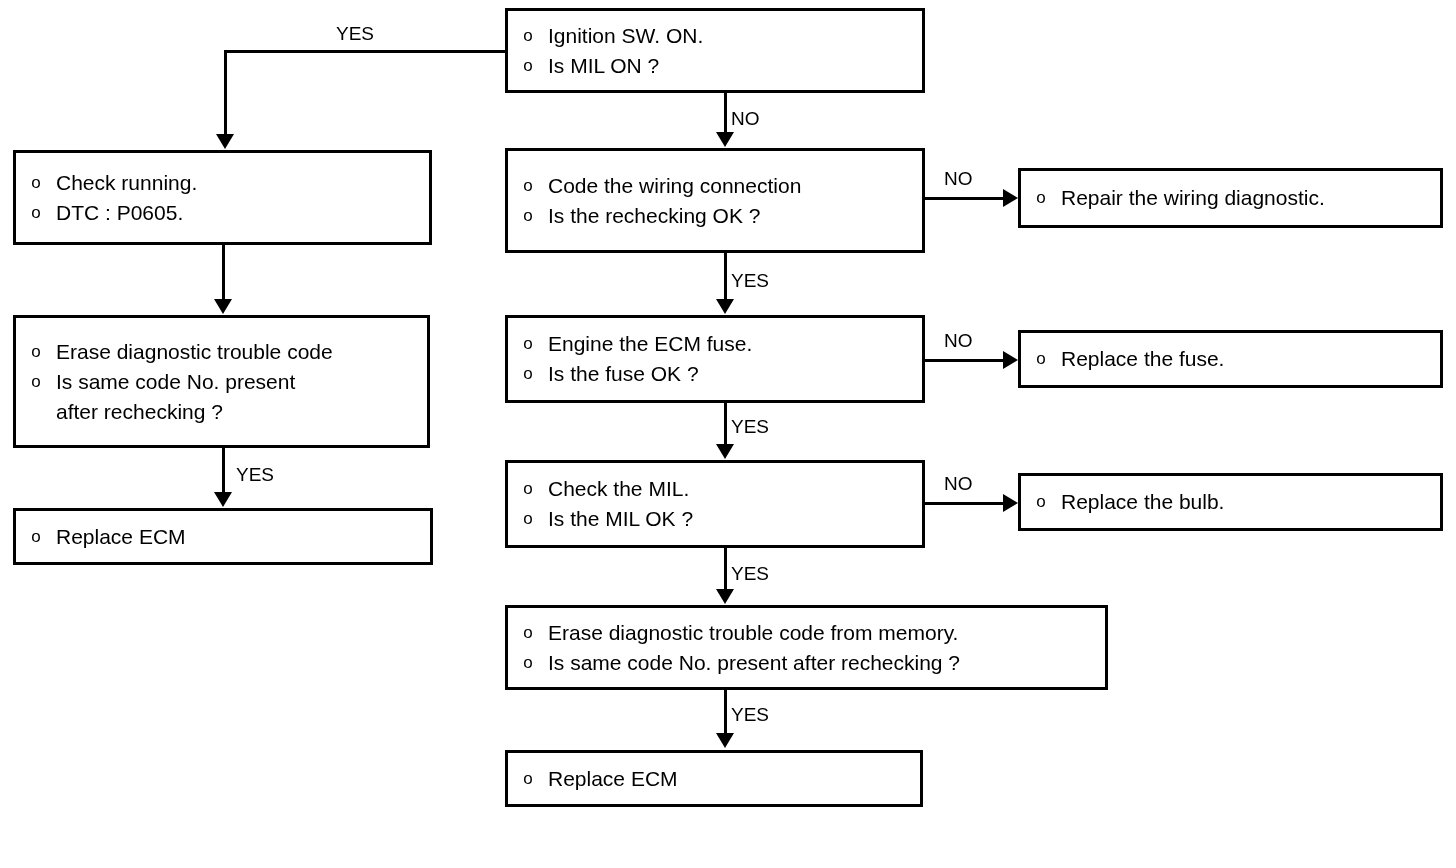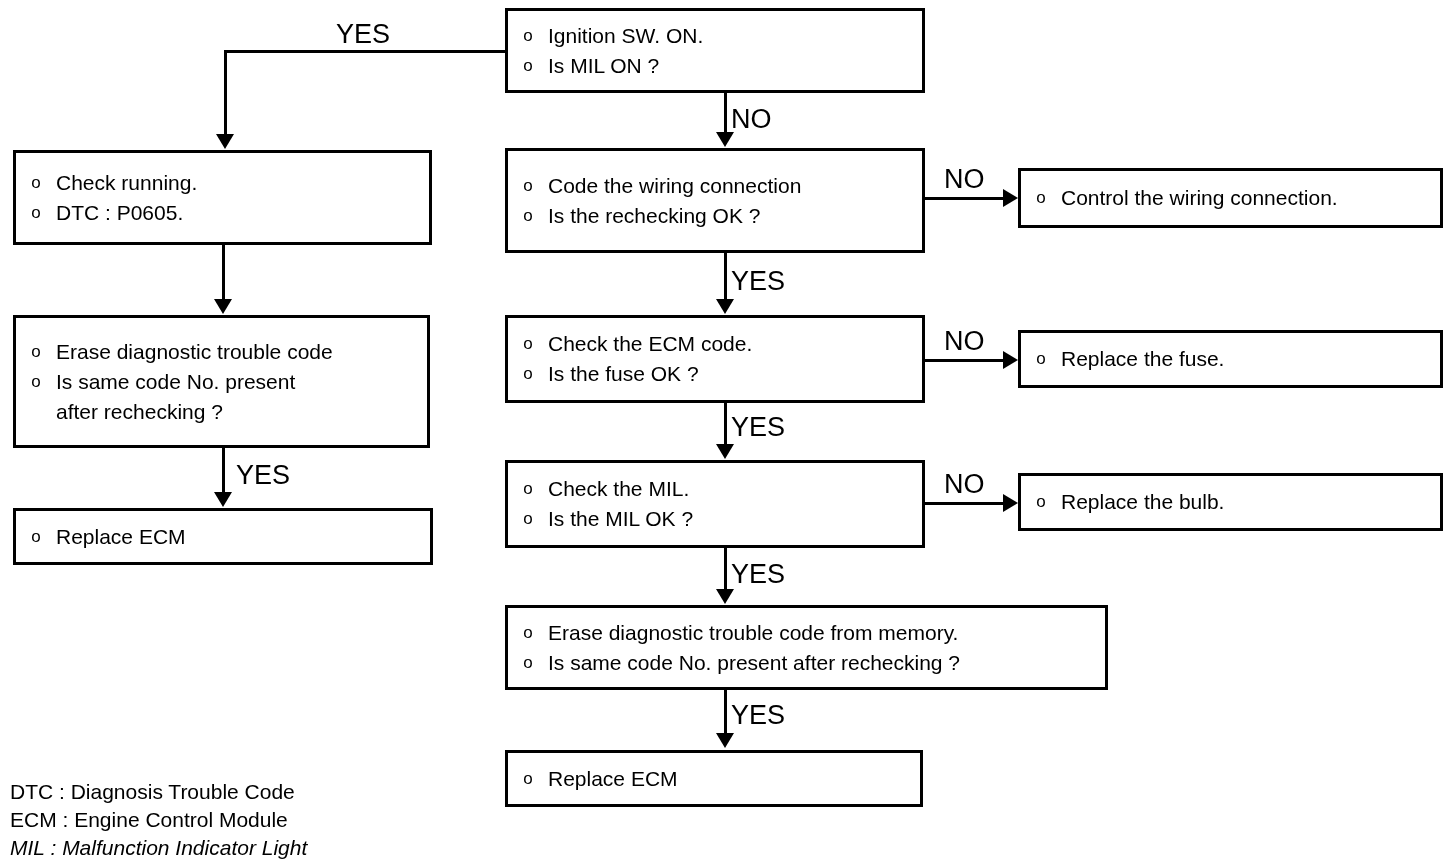--- a/index.html
+++ b/index.html
@@ -71,21 +71,21 @@
   .arrow-right {
     position: absolute;
     width: 0;
     height: 0;
     border-top: 9px solid transparent;
     border-bottom: 9px solid transparent;
     border-left: 15px solid #000000;
   }
   .edge-label {
     position: absolute;
-    font-size: 27px;
+    font-size: 19px;
     line-height: 24px;
     white-space: nowrap;
   }
   .legend {
     position: absolute;
     font-size: 21px;
     line-height: 28px;
     white-space: nowrap;
   }
   .legend .ital {
@@ -148,28 +148,28 @@
     </div>
     <div class="line-item">
       <span class="bullet">o</span>
       <span class="ltext">Is the rechecking OK ?</span>
     </div>
   </div>
 
   <div class="box" style="left:1018px; top:168px; width:425px; height:60px;">
     <div class="line-item">
       <span class="bullet">o</span>
-      <span class="ltext">Control the wiring connection.</span>
+      <span class="ltext">Repair the wiring diagnostic.</span>
     </div>
   </div>
 
   <div class="box" style="left:505px; top:315px; width:420px; height:88px;">
     <div class="line-item">
       <span class="bullet">o</span>
-      <span class="ltext">Check the ECM code.</span>
+      <span class="ltext">Engine the ECM fuse.</span>
     </div>
     <div class="line-item">
       <span class="bullet">o</span>
       <span class="ltext">Is the fuse OK ?</span>
     </div>
   </div>
 
   <div class="box" style="left:1018px; top:330px; width:425px; height:58px;">
     <div class="line-item">
       <span class="bullet">o</span>
@@ -250,19 +250,14 @@
   <div class="arrow-down" style="left:716px; top:733px;"></div>
   <div class="edge-label" style="left:731px; top:703px;">YES</div>
 
   <div class="vline" style="left:222px; top:245px; height:55px;"></div>
   <div class="arrow-down" style="left:214px; top:299px;"></div>
 
   <div class="vline" style="left:222px; top:448px; height:45px;"></div>
   <div class="arrow-down" style="left:214px; top:492px;"></div>
   <div class="edge-label" style="left:236px; top:463px;">YES</div>
 
-  <div class="legend" style="left:10px; top:778px;">
-    <div>DTC : Diagnosis Trouble Code</div>
-    <div>ECM : Engine Control Module</div>
-    <div class="ital">MIL : Malfunction Indicator Light</div>
-  </div>
 
 </div>
 
 </body></html>

